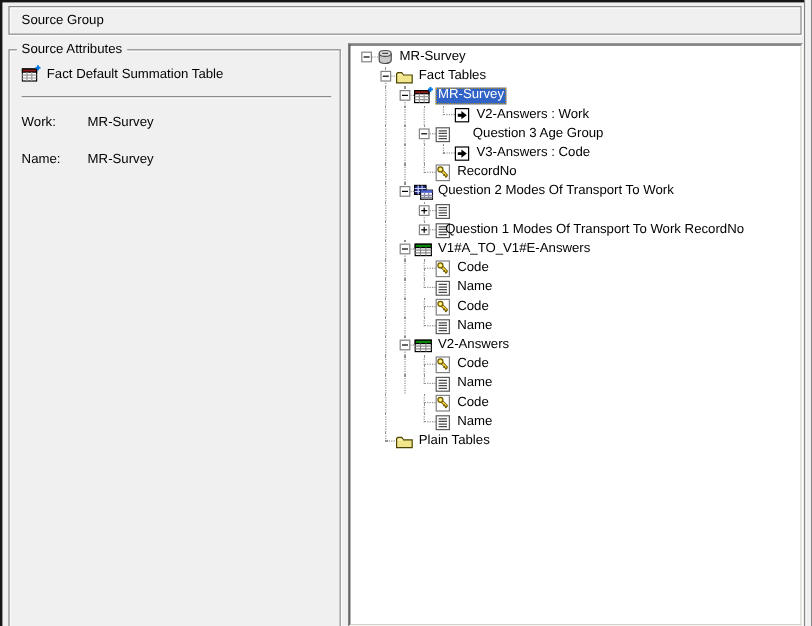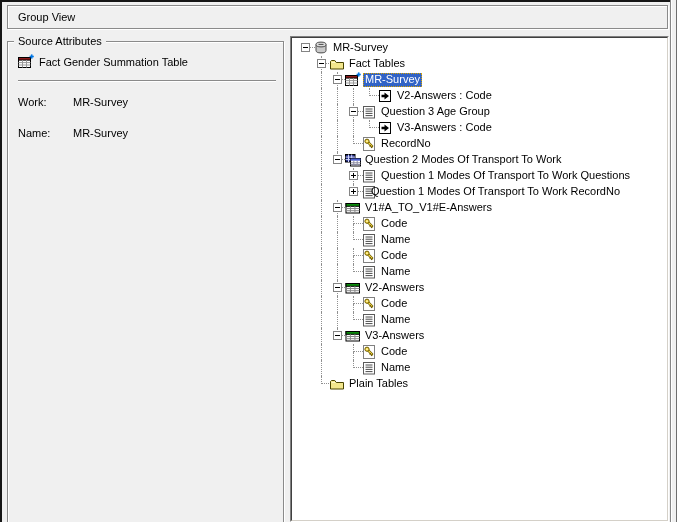--- a/index.html
+++ b/index.html
@@ -70,34 +70,34 @@
   }
 </style>
 </head>
 <body>
 
 <div class="canvas">
   <div class="frame-top"></div>
   <div class="frame-left"></div>
 
   <div class="titlebar etched">
-    <span>Group View</span>
+    <span>Source Group</span>
   </div>
 
   <div class="groupbox etched">
     <span class="group-label">Source Attributes</span>
     <div class="summary-row">
       <span class="icon16" id="summary-icon"><svg width="16" height="16" viewBox="0 0 16 16">
       <rect x="0.5" y="3.5" width="12" height="10" fill="#ffffff" stroke="#000"></rect>
       <rect x="0.5" y="3.5" width="12" height="2.6" fill="#8b1a1a" stroke="#000"></rect>
       <path d="M4.5 6.1 V13.5 M8.5 6.1 V13.5 M0.5 8.6 H12.5 M0.5 11 H12.5" stroke="#9a9a9a" fill="none"></path>
       <rect x="11.6" y="1.7" width="4.2" height="1.6" fill="#0077e6"></rect>
       <rect x="12.9" y="0.4" width="1.6" height="4.2" fill="#0077e6"></rect>
     </svg></span>
-      <span class="slabel">Fact Gender Summation Table</span>
+      <span class="slabel">Fact Default Summation Table</span>
     </div>
     <div class="separator"></div>
     <div id="attr-fields">
         <div class="attr-row" style="top: 54px;">
           <span class="alabel">Work:</span>
           <span class="avalue">MR-Survey</span>
         </div>
         <div class="attr-row" style="top: 85px;">
           <span class="alabel">Name:</span>
           <span class="avalue">MR-Survey</span>
@@ -161,38 +161,38 @@
             <div class="vg" style="left: 45px; top: 0px; height: 16px;"></div>
             <div class="vg" style="left: 61px; top: 0px; height: 16px;"></div>
             <div class="vg" style="left: 77px; top: 0px; height: 8px;"></div>
             <div class="stub" style="left: 77px; width: 14px;"></div>
             <div class="ticon" style="left: 85px;">
               <svg width="16" height="16" viewBox="0 0 16 16">
       <rect x="2.5" y="2.5" width="11" height="11" fill="#ffffff" stroke="#000"></rect>
       <path d="M4.5 6.8 h3 V4.6 L12 8 l-4.5 3.4 V9.2 h-3 z" fill="#000"></path>
     </svg>
             </div>
-            <span class="tlabel" style="left: 103px;">V2-Answers : Code</span>
+            <span class="tlabel" style="left: 103px;">V2-Answers : Work</span>
           </div>
           <div class="tree-row">
             <div class="vg" style="left: 29px; top: 0px; height: 16px;"></div>
             <div class="vg" style="left: 45px; top: 0px; height: 16px;"></div>
             <div class="vg" style="left: 61px; top: 0px; height: 8px;"></div>
             <div class="vg" style="left: 61px; top: 8px; height: 8px;"></div>
             <div class="stub" style="left: 66px; width: 9px;"></div>
             <div class="ebox" style="left: 57px;">
               <div class="h"></div>
             </div>
             <div class="ticon" style="left: 69px;">
               <svg width="16" height="16" viewBox="0 0 16 16">
       <rect x="2.5" y="2.5" width="11" height="11.5" fill="#ffffff" stroke="#5a5a5a"></rect>
       <path d="M4.5 5 H11.5 M4.5 7.2 H11.5 M4.5 9.4 H11.5 M4.5 11.6 H11.5" stroke="#4a4a4a" fill="none"></path>
     </svg>
             </div>
-            <span class="tlabel" style="left: 87px;">Question 3 Age Group</span>
+            <span class="tlabel" style="left: 100px;">Question 3 Age Group</span>
           </div>
           <div class="tree-row">
             <div class="vg" style="left: 29px; top: 0px; height: 16px;"></div>
             <div class="vg" style="left: 45px; top: 0px; height: 16px;"></div>
             <div class="vg" style="left: 61px; top: 0px; height: 16px;"></div>
             <div class="vg" style="left: 77px; top: 0px; height: 8px;"></div>
             <div class="stub" style="left: 77px; width: 14px;"></div>
             <div class="ticon" style="left: 85px;">
               <svg width="16" height="16" viewBox="0 0 16 16">
       <rect x="2.5" y="2.5" width="11" height="11" fill="#ffffff" stroke="#000"></rect>
@@ -244,21 +244,20 @@
             <div class="ebox" style="left: 57px;">
               <div class="h"></div>
               <div class="v"></div>
             </div>
             <div class="ticon" style="left: 69px;">
               <svg width="16" height="16" viewBox="0 0 16 16">
       <rect x="2.5" y="2.5" width="11" height="11.5" fill="#ffffff" stroke="#5a5a5a"></rect>
       <path d="M4.5 5 H11.5 M4.5 7.2 H11.5 M4.5 9.4 H11.5 M4.5 11.6 H11.5" stroke="#4a4a4a" fill="none"></path>
     </svg>
             </div>
-            <span class="tlabel" style="left: 87px;">Question 1 Modes Of Transport To Work Questions</span>
           </div>
           <div class="tree-row">
             <div class="vg" style="left: 29px; top: 0px; height: 16px;"></div>
             <div class="vg" style="left: 61px; top: 0px; height: 8px;"></div>
             <div class="stub" style="left: 66px; width: 9px;"></div>
             <div class="ebox" style="left: 57px;">
               <div class="h"></div>
               <div class="v"></div>
             </div>
             <div class="ticon" style="left: 69px;">
@@ -391,36 +390,20 @@
             <div class="ticon" style="left: 69px;">
               <svg width="16" height="16" viewBox="0 0 16 16">
       <rect x="2.5" y="2.5" width="11" height="11.5" fill="#ffffff" stroke="#5a5a5a"></rect>
       <path d="M4.5 5 H11.5 M4.5 7.2 H11.5 M4.5 9.4 H11.5 M4.5 11.6 H11.5" stroke="#4a4a4a" fill="none"></path>
     </svg>
             </div>
             <span class="tlabel" style="left: 87px;">Name</span>
           </div>
           <div class="tree-row">
             <div class="vg" style="left: 29px; top: 0px; height: 16px;"></div>
-            <div class="vg" style="left: 45px; top: 0px; height: 8px;"></div>
-            <div class="stub" style="left: 50px; width: 9px;"></div>
-            <div class="ebox" style="left: 41px;">
-              <div class="h"></div>
-            </div>
-            <div class="ticon" style="left: 53px;">
-              <svg width="16" height="16" viewBox="0 0 16 16">
-      <rect x="1" y="3.5" width="13.5" height="9.5" fill="#ffffff" stroke="#000"></rect>
-      <rect x="1" y="3.5" width="13.5" height="2.8" fill="#0a8a0a" stroke="#000"></rect>
-      <path d="M5.4 6.3 V13 M9.9 6.3 V13 M1 8.5 H14.5 M1 10.7 H14.5" stroke="#8a8a8a" fill="none"></path>
-    </svg>
-            </div>
-            <span class="tlabel" style="left: 71px;">V3-Answers</span>
-          </div>
-          <div class="tree-row">
-            <div class="vg" style="left: 29px; top: 0px; height: 16px;"></div>
             <div class="vg" style="left: 61px; top: 0px; height: 8px;"></div>
             <div class="vg" style="left: 61px; top: 8px; height: 8px;"></div>
             <div class="stub" style="left: 61px; width: 14px;"></div>
             <div class="ticon" style="left: 69px;">
               <svg width="16" height="16" viewBox="0 0 16 16">
       <rect x="2.5" y="1.5" width="11" height="13" fill="#ffffff" stroke="#808080"></rect>
       <path d="M7.2 6.4 L11.6 10.8" stroke="#6b5900" stroke-width="2.6" fill="none"></path>
       <path d="M7.2 6.4 L11.6 10.8" stroke="#ffe14a" stroke-width="1.2" fill="none"></path>
       <path d="M10.1 11.9 l1.6 -1.6 M8.6 10.5 l1.2 -1.2" stroke="#6b5900" stroke-width="1.3" fill="none"></path>
       <circle cx="6" cy="5.2" r="2.1" fill="#ffe14a" stroke="#6b5900"></circle>

